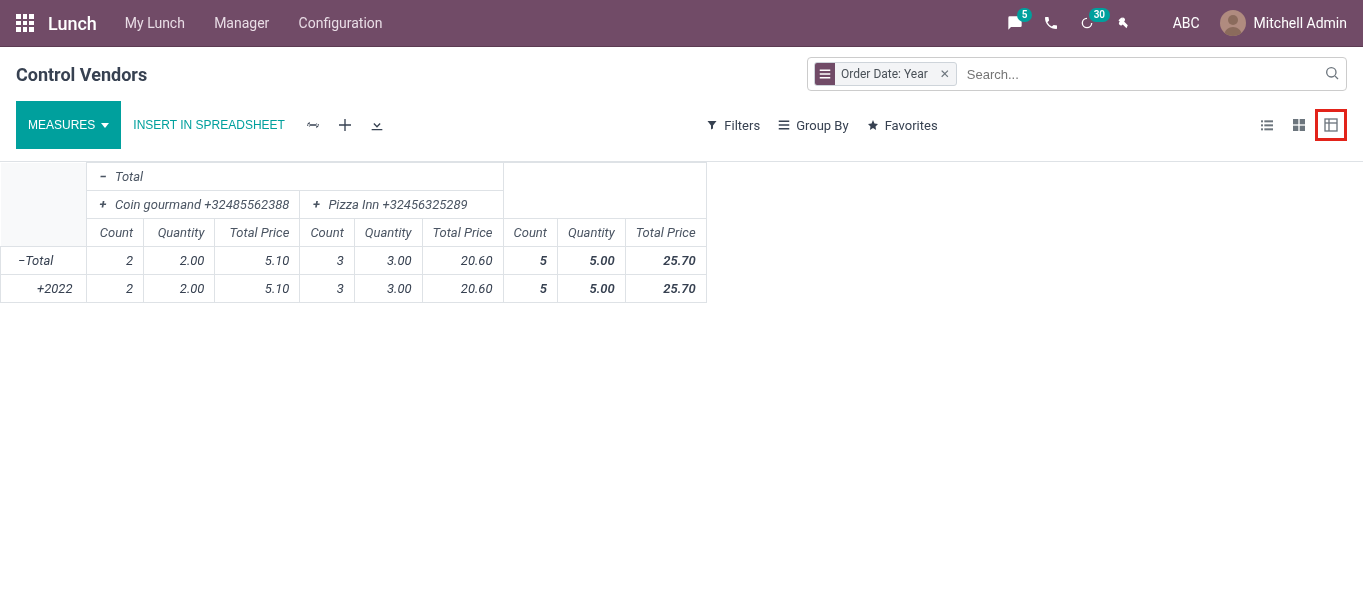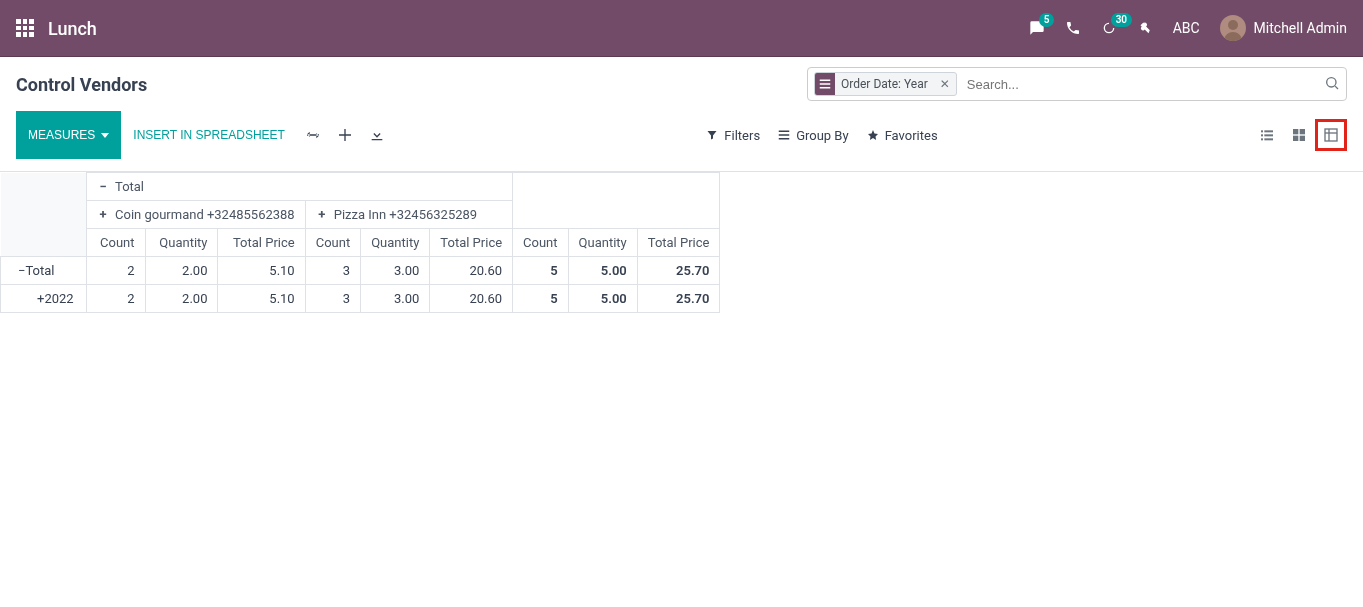--- a/index.html
+++ b/index.html
@@ -1,18 +1,18 @@
 <!DOCTYPE html>
 <html><head>
 <meta charset="utf-8">
 <style>
 * { margin: 0; padding: 0; box-sizing: border-box; }
 body { font-family: -apple-system, BlinkMacSystemFont, "Segoe UI", Roboto, "Helvetica Neue", Arial, sans-serif; font-size: 13px; color: #374151; background: #fff; width: 1363px; }
 
-.topbar { background: #714B67; height: 56px; display: flex; align-items: center; padding: 0 16px; color: #fff; }
+.topbar { background: #714B67; height: 46px; display: flex; align-items: center; padding: 0 16px; color: #fff; }
 .topbar .apps-icon { width: 18px; height: 18px; display: grid; grid-template-columns: repeat(3,1fr); grid-template-rows: repeat(3,1fr); gap: 2px; margin-right: 14px; cursor: pointer; }
 .topbar .apps-icon span { background: #fff; }
 .topbar .appname { font-size: 18px; font-weight: 500; margin-right: 28px; }
 .topbar .menu a { color: #E9DDE6; text-decoration: none; margin-right: 26px; font-size: 14px; cursor: pointer; }
 .topbar .right { margin-left: auto; display: flex; align-items: center; gap: 20px; }
 .topbar .right .icon { color: #fff; display: flex; align-items: center; position: relative; cursor: pointer; }
 .topbar .badge { position: absolute; top: -7px; left: 10px; background: #00A09D; color: #fff; border-radius: 10px; padding: 0 5px; font-size: 10px; line-height: 14px; font-weight: 600; }
 .topbar .user { display: flex; align-items: center; gap: 8px; cursor: pointer; }
 .topbar .avatar { width: 26px; height: 26px; border-radius: 50%; background: #B08B7F; display: flex; align-items: center; justify-content: center; overflow: hidden; }
 .bottom-accent { height: 1px; background: #5C3B52; }
@@ -32,21 +32,21 @@
 .btn-primary .caret { width: 0; height: 0; border-left: 4px solid transparent; border-right: 4px solid transparent; border-top: 5px solid #fff; }
 .btn-link { background: transparent; border: none; color: #00A09D; font-size: 12px; font-weight: 500; padding: 6px 12px; cursor: pointer; text-align: center; }
 .icon-btn { background: transparent; border: none; color: #374151; padding: 6px 8px; cursor: pointer; display: flex; align-items: center; }
 .toolbar .mid { margin-left: auto; display: flex; gap: 18px; }
 .toolbar .mid .fitem { display: flex; align-items: center; gap: 6px; color: #374151; font-size: 13px; cursor: pointer; }
 .toolbar .views { margin-left: auto; display: flex; }
 .toolbar .views button { width: 32px; height: 32px; border: 1px solid transparent; background: transparent; cursor: pointer; display: flex; align-items: center; justify-content: center; color: #6c757d; }
 .toolbar .views button.highlighted { border: 3px solid #E2231A; }
 
 .pivot { margin: 0; border-collapse: collapse; }
-.pivot th, .pivot td { border: 1px solid #dee2e6; padding: 6px 10px; font-size: 13px; white-space: nowrap; }
+.pivot th, .pivot td { border: 1px solid #dee2e6; padding: 6px 10px; font-size: 13px; white-space: nowrap; font-style: italic; }
 .pivot th { font-weight: 400; color: #4b5563; background: #fff; }
 .pivot .grphead { text-align: left; cursor: pointer; }
 .pivot .grphead .pm { display: inline-block; width: 12px; text-align: center; font-weight: 700; margin-right: 6px; }
 .pivot .num { text-align: right; }
 .pivot .bold { font-weight: 600; color: #374151; }
 .pivot .rowhead { text-align: left; cursor: pointer; padding-left: 17px; }
 .pivot .indent { padding-left: 36px; }
 .pivot tr.trow td, .pivot tr.trow th { color: #374151; }
 
 svg.ic16 { width: 16px; height: 16px; }
@@ -60,20 +60,25 @@
       <span></span>
       <span></span>
       <span></span>
       <span></span>
       <span></span>
       <span></span>
       <span></span>
       <span></span>
   </div>
   <div class="appname">Lunch</div>
+  <div class="menu">
+    <a>My Lunch</a>
+    <a>Manager</a>
+    <a>Configuration</a>
+  </div>
   <div class="right">
     <div class="icon">
       <svg class="ic16" viewBox="0 0 24 24" fill="currentColor">
           <path d="M20 2H4a2 2 0 0 0-2 2v18l4-4h14a2 2 0 0 0 2-2V4a2 2 0 0 0-2-2z"></path>
         </svg>
       <span class="badge">5</span>
     </div>
     <div class="icon">
       <svg class="ic16" viewBox="0 0 24 24" fill="currentColor">
           <path d="M6.6 10.8a15 15 0 0 0 6.6 6.6l2.2-2.2a1 1 0 0 1 1-.25 11.4 11.4 0 0 0 3.6.58 1 1 0 0 1 1 1V20a1 1 0 0 1-1 1A17 17 0 0 1 3 4a1 1 0 0 1 1-1h3.5a1 1 0 0 1 1 1 11.4 11.4 0 0 0 .58 3.6 1 1 0 0 1-.25 1z"></path>
@@ -83,21 +88,21 @@
       <svg class="ic16" viewBox="0 0 24 24" fill="currentColor">
           <path d="M12 4a8 8 0 1 0 8 8h-2a6 6 0 1 1-6-6V4z"></path>
         </svg>
       <span class="badge">30</span>
     </div>
     <div class="icon">
       <svg class="ic16" viewBox="0 0 24 24" fill="currentColor">
           <path d="M22 19l-7-7 1.4-1.4a4 4 0 0 0-5.3-5.3L12.5 7 10 4.5 4.5 10 7 12.5l-1.4 1.4a4 4 0 0 0 5.3 5.3L12.5 18l7 7z" transform="scale(0.8) translate(2,0)"></path>
         </svg>
     </div>
-    <div style="font-size:14px;cursor:pointer;">ABC</div>
+    <div style="font-size:14px;cursor:pointer;margin-left:22px;">ABC</div>
     <div class="user">
       <div class="avatar">
         <svg viewBox="0 0 26 26" width="26" height="26">
             <circle cx="13" cy="10" r="5" fill="#8B6B5C"></circle>
             <path d="M4 26c0-6 5-9 9-9s9 3 9 9z" fill="#8B6B5C"></path>
           </svg>
       </div>
       <span style="font-size:14px;">Mitchell Admin</span>
     </div>
   </div>

